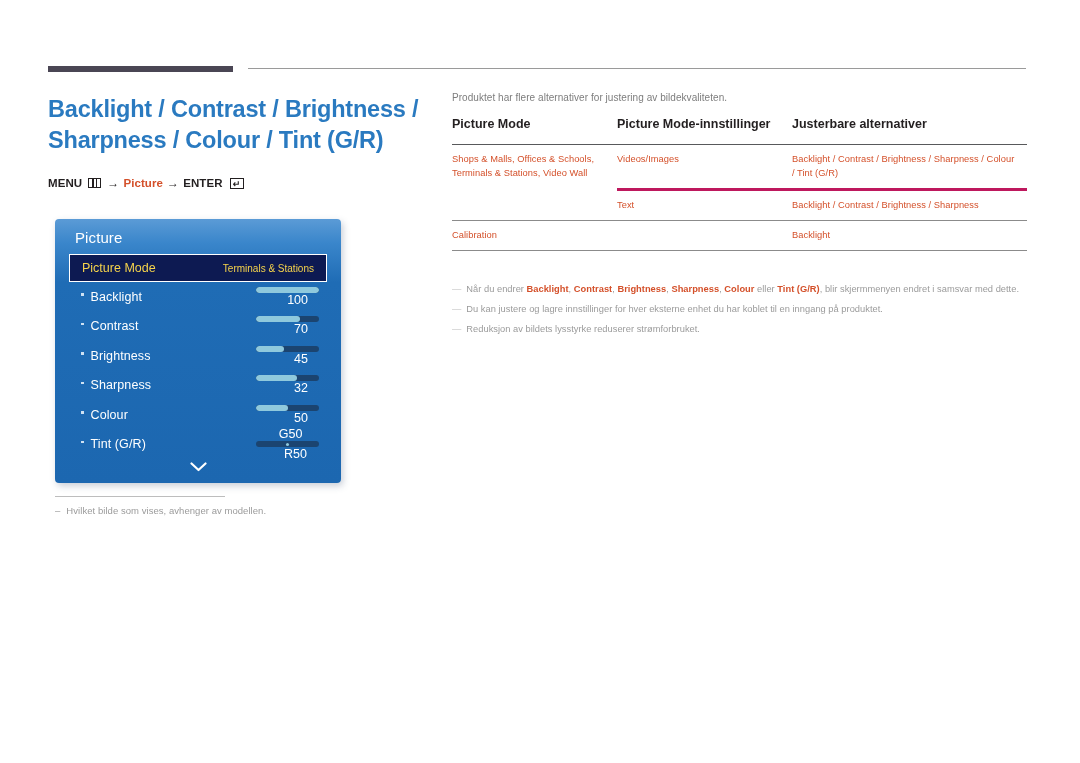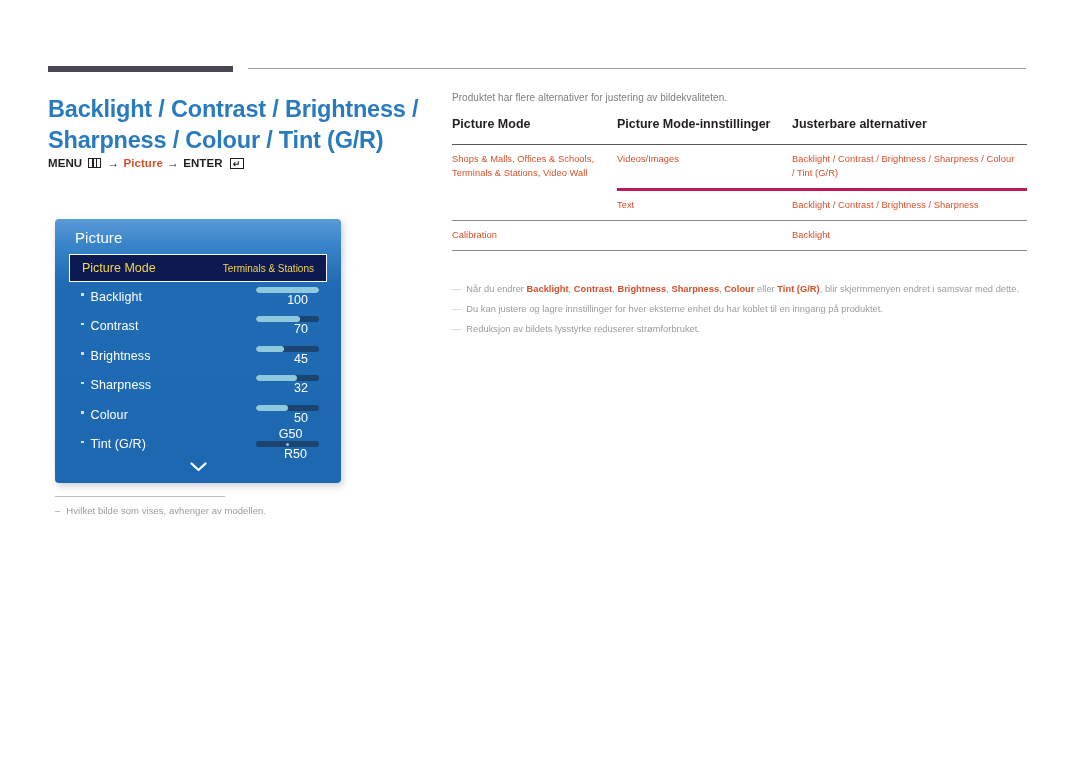--- a/index.html
+++ b/index.html
@@ -27,20 +27,21 @@
   .page-title {
     color: #2a7ac0;
     font-size: 23.5px;
     font-weight: bold;
     line-height: 31px;
     letter-spacing: -0.2px;
     width: 380px;
   }
 
   .breadcrumb {
+    margin-top: 20px;
     font-size: 11.5px;
     font-weight: bold;
     color: #231f20;
     letter-spacing: 0.1px;
     display: flex; align-items: center; gap: 4px;
     white-space: nowrap;
   }
   .breadcrumb .bc-red { color: #d4502a; }
   .breadcrumb .bc-arrow { font-weight: normal; font-size: 12px; color: #231f20; }
   .icn-menu {

